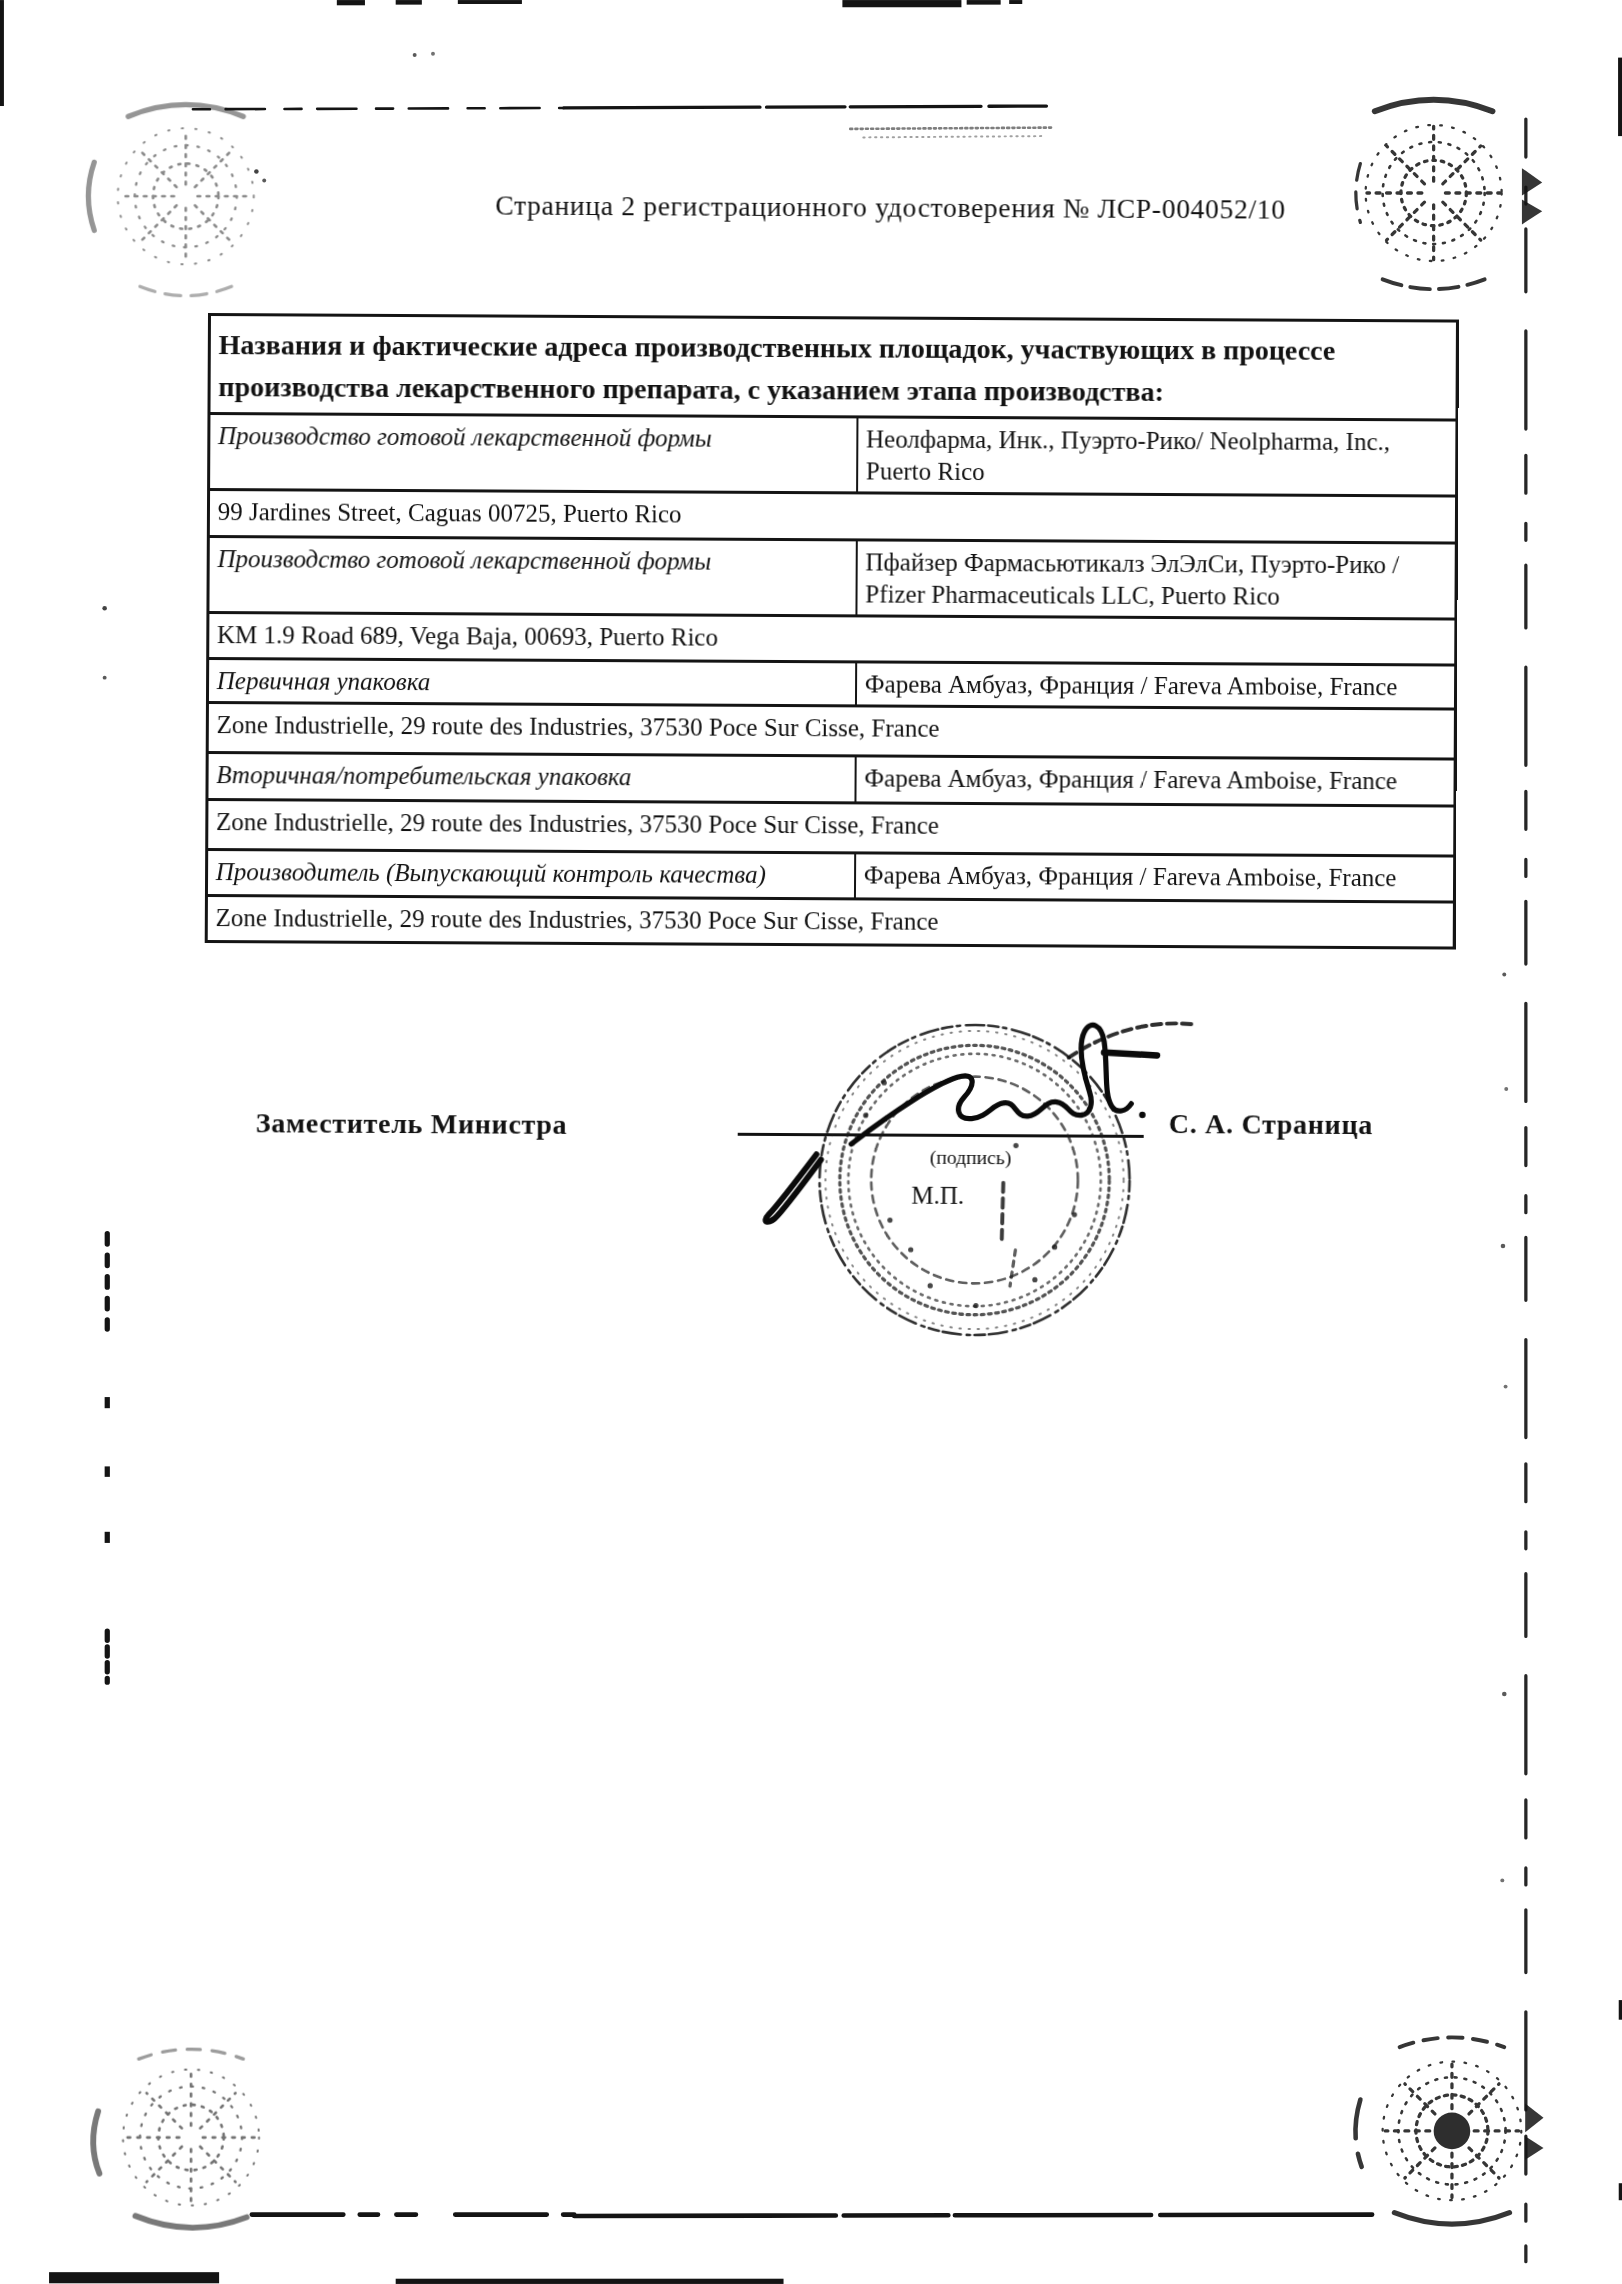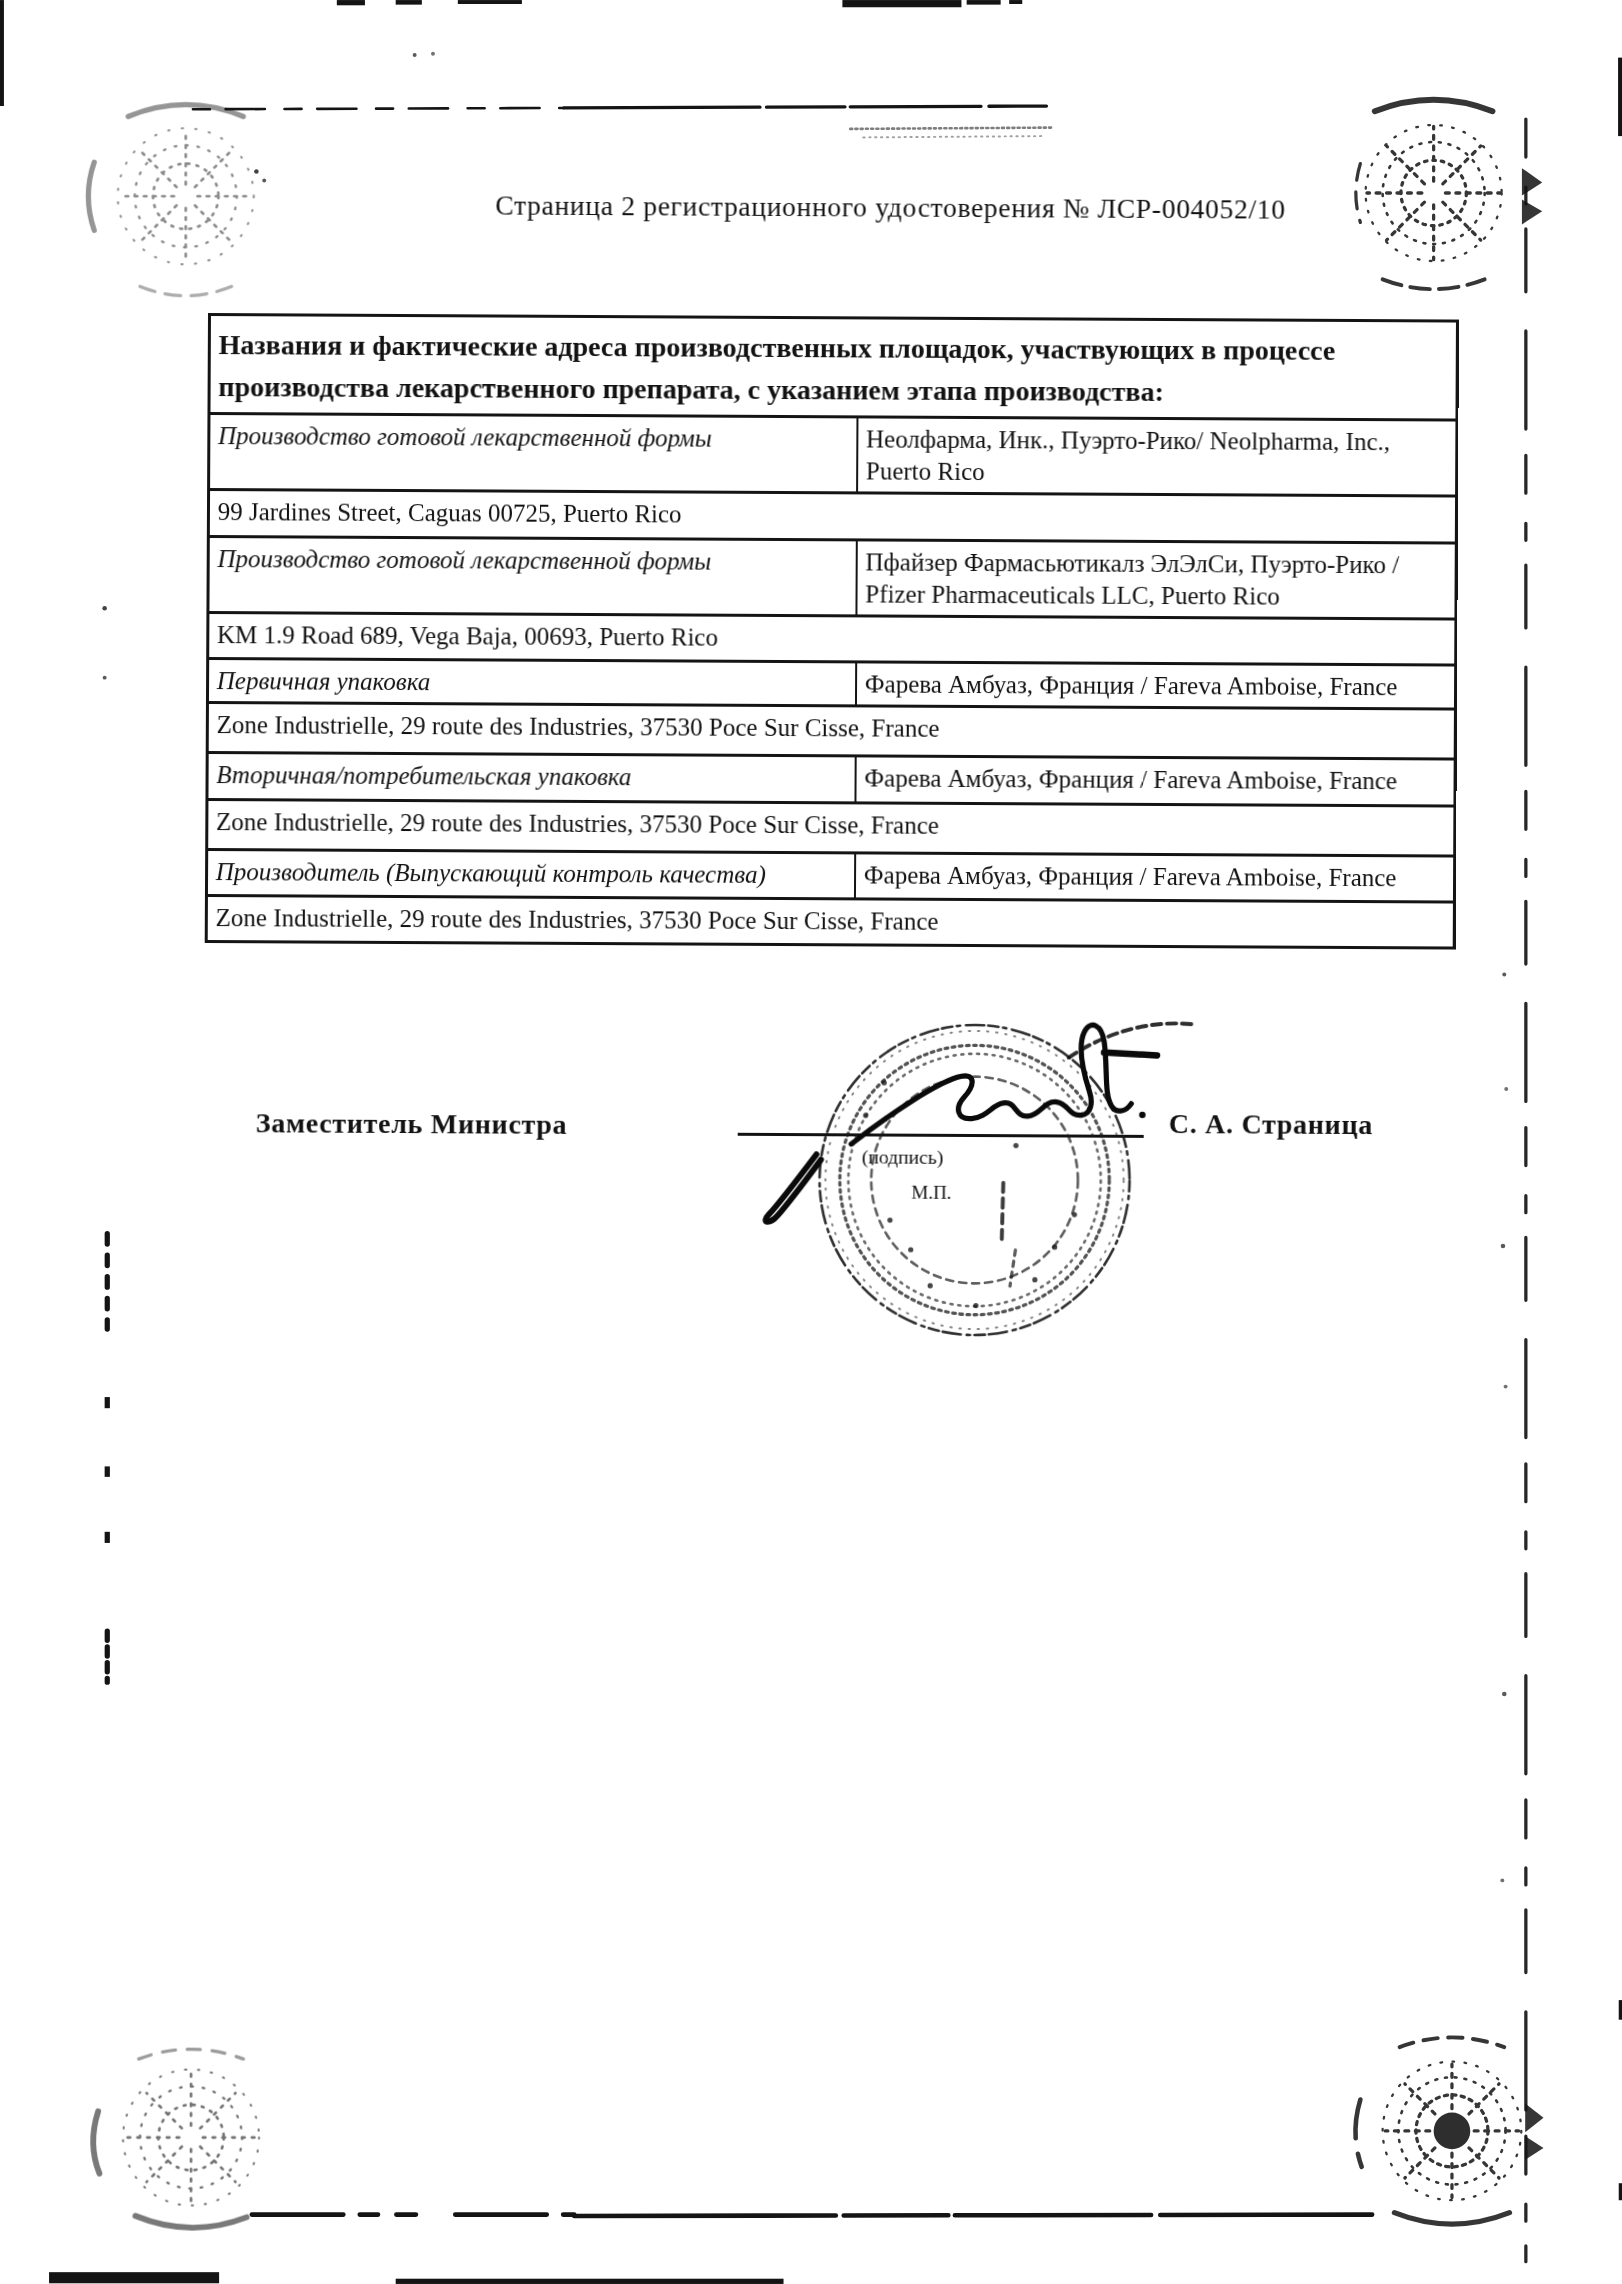--- a/index.html
+++ b/index.html
@@ -33,22 +33,22 @@
   .trow:first-child { border-top: none; }
   .cell { padding: 5.2px 9.2px 3.9px 7.8px; font-size: 25px; line-height: 1.28; }
   .cell-label { width: 648px; flex: none; border-right: 2.6px solid #141414; font-style: italic; }
   .cell-value { flex: 1; }
   .cell-full  { width: 100%; }
   .thead .cell { font-weight: bold; font-style: normal; font-size: 28px; line-height: 1.5; padding-top: 7.8px; }
 
   
   #sig-position { left: 260px;  top: 1107px; font-size: 28px; font-weight: bold; letter-spacing: 0.7px; }
   #sig-line     { left: 742px; top: 1130px; width: 406px; height: 3.3px; background: #121212; }
-  #sig-caption  { left: 848px; top: 1143px; width: 118px; text-align: center; font-size: 19.6px; }
-  #sig-seal     { left: 916px; top: 1178px; font-size: 19px; }
+  #sig-caption  { left: 916px; top: 1143px; width: 118px; text-align: center; font-size: 19.6px; }
+  #sig-seal     { left: 916px; top: 1178px; font-size: 25px; }
   #sig-name     { left: 1173px; top: 1103px; font-size: 28px; font-weight: bold; letter-spacing: 0.7px; }
 
   svg.layer { position: absolute; left: 0; top: 0; width: 1622px; height: 2284px; pointer-events: none; }
 </style>
 </head>
 <body>
 
 <div id="page">
 
   <svg class="layer" viewBox="0 0 2480 3492" aria-hidden="true">

